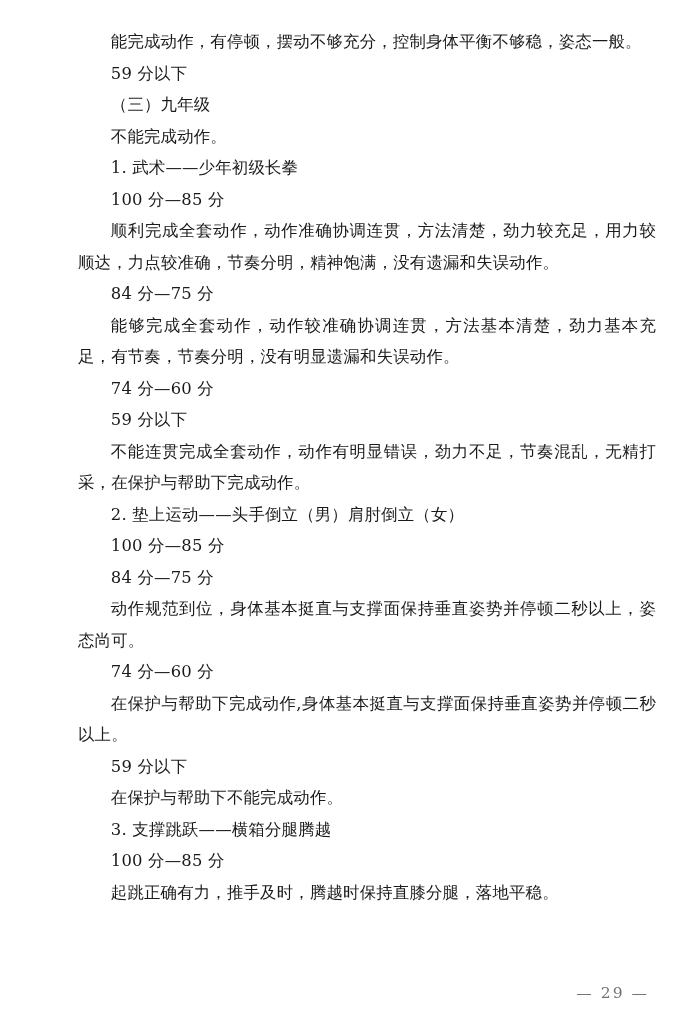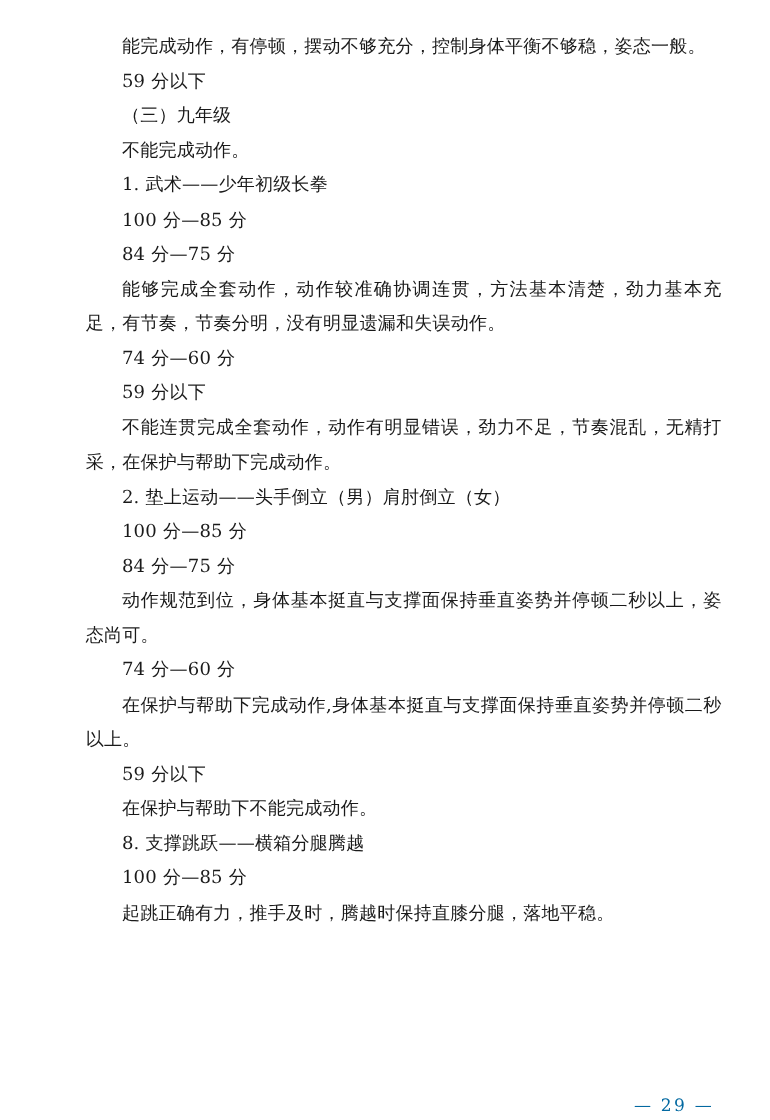--- a/index.html
+++ b/index.html
@@ -33,56 +33,57 @@
   }
   .indent {
     text-indent: 2em;
   }
   .bold {
     font-weight: normal;
   }
   .footer {
     position: absolute;
     right: 44px;
-    bottom: 4px;
+    bottom: 16px;
     font-size: 15.5px;
     letter-spacing: 2px;
-    color: #0369a1;
+    color: #737373;
     font-family: "DejaVu Serif", "Liberation Serif", serif;
   }
   .footer .dash {
     margin: 0 7px;
   }
 </style>
 </head>
 <body>
 
 <div id="page">
 
   <div id="body-text">
       <p class="para indent">能完成动作，有停顿，摆动不够充分，控制身体平衡不够稳，姿态一般。</p>
       <p class="para indent">59 分以下</p>
       <p class="para indent">（三）九年级</p>
       <p class="para indent">不能完成动作。</p>
       <p class="para indent bold">1. 武术——少年初级长拳</p>
       <p class="para indent">100 分—85 分</p>
+      <p class="para indent">顺利完成全套动作，动作准确协调连贯，方法清楚，劲力较充足，用力较顺达，力点较准确，节奏分明，精神饱满，没有遗漏和失误动作。</p>
       <p class="para indent">84 分—75 分</p>
       <p class="para indent">能够完成全套动作，动作较准确协调连贯，方法基本清楚，劲力基本充足，有节奏，节奏分明，没有明显遗漏和失误动作。</p>
       <p class="para indent">74 分—60 分</p>
       <p class="para indent">59 分以下</p>
       <p class="para indent">不能连贯完成全套动作，动作有明显错误，劲力不足，节奏混乱，无精打采，在保护与帮助下完成动作。</p>
       <p class="para indent bold">2. 垫上运动——头手倒立（男）肩肘倒立（女）</p>
       <p class="para indent">100 分—85 分</p>
       <p class="para indent">84 分—75 分</p>
       <p class="para indent">动作规范到位，身体基本挺直与支撑面保持垂直姿势并停顿二秒以上，姿态尚可。</p>
       <p class="para indent">74 分—60 分</p>
       <p class="para indent">在保护与帮助下完成动作,身体基本挺直与支撑面保持垂直姿势并停顿二秒以上。</p>
       <p class="para indent">59 分以下</p>
       <p class="para indent">在保护与帮助下不能完成动作。</p>
-      <p class="para indent bold">8. 支撑跳跃——横箱分腿腾越</p>
+      <p class="para indent bold">3. 支撑跳跃——横箱分腿腾越</p>
       <p class="para indent">100 分—85 分</p>
       <p class="para indent">起跳正确有力，推手及时，腾越时保持直膝分腿，落地平稳。</p>
     </div>
 
   <div class="footer">
     <span class="dash">—</span><span>29</span><span class="dash">—</span>
   </div>
 
 </div>
 

